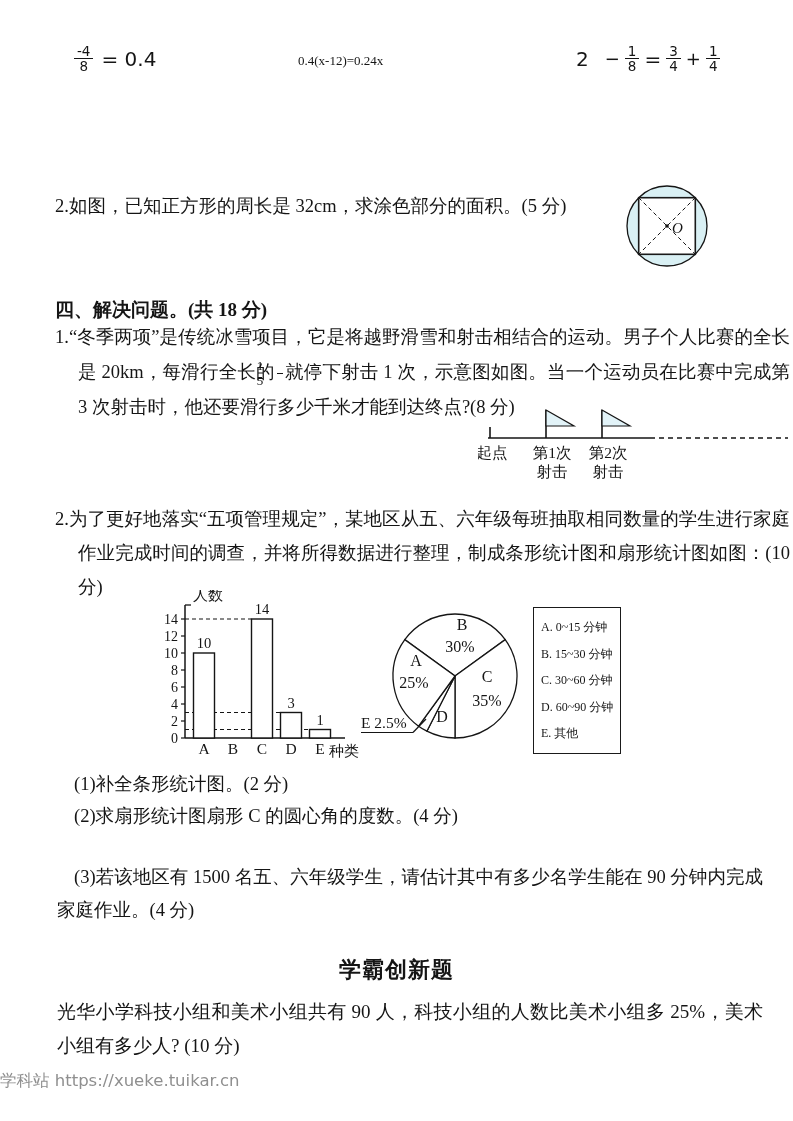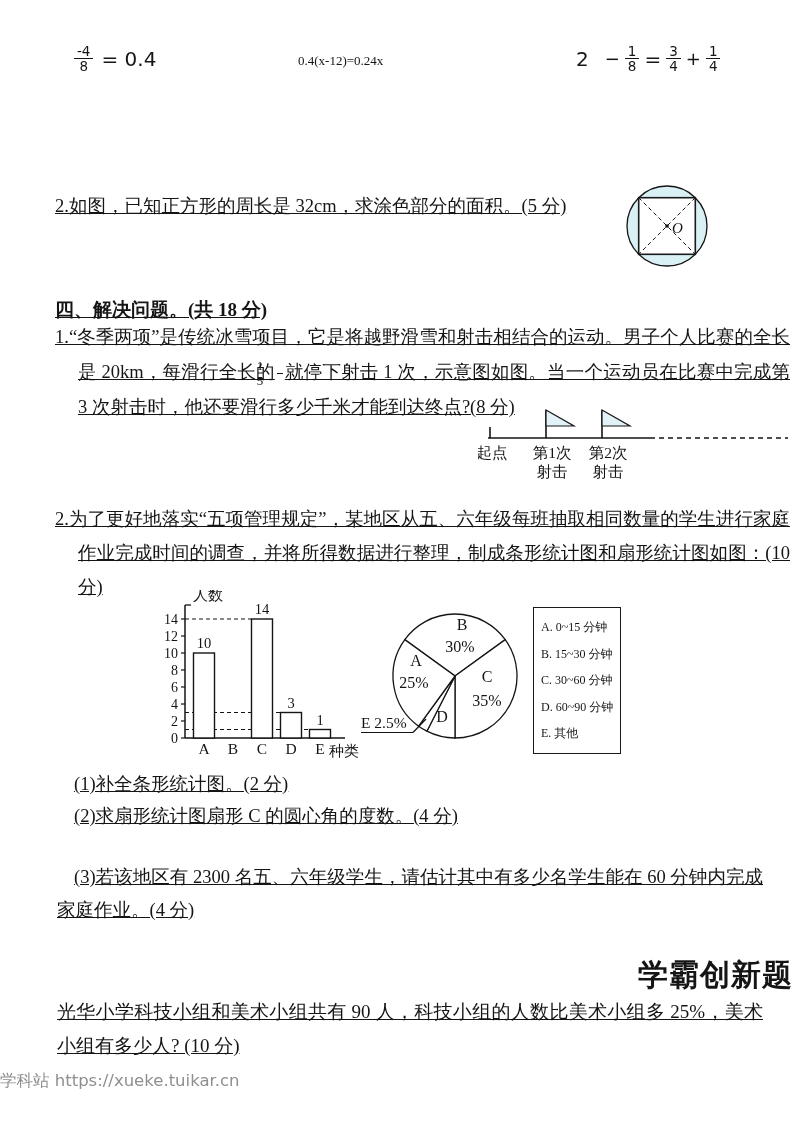--- a/index.html
+++ b/index.html
@@ -10,31 +10,31 @@
   .frac{display:inline-flex;flex-direction:column;align-items:center;vertical-align:middle;
         line-height:1.05;margin:0 2px;}
   .frac .num{border-bottom:1.4px solid #151515;padding:0 3px;display:block;}
   .frac .den{display:block;}
   .eq-sans{font-family:"DejaVu Sans", sans-serif;}
   .eq-serif{font-family:"Liberation Serif", serif;}
   .eqrow{display:flex;align-items:center;}
   .eqrow .big{font-size:20px;}
   .eqrow .frac{font-size:13.5px;}
   
-  .para{font-size:18.5px;line-height:35px;text-align:justify;text-decoration:underline;}
+  .para{font-size:18.5px;line-height:35px;text-align:justify;}
   .hang{padding-left:23px;text-indent:-23px;}
   .para .frac{font-size:13px;line-height:1.1;}
   .bold{font-weight:bold;}
   
   #legend-box{border:1.5px solid #1a1a1a;padding:6px 7px;font-size:12px;line-height:26.5px;
               white-space:nowrap;}
   
   #footer{width:100%;color:#8f8f8f;font-size:16.5px;
           font-family:"DejaVu Sans", sans-serif;}
-  #bonus-heading{width:100%;text-align:right;font-size:30px;font-weight:bold;
+  #bonus-heading{width:100%;text-align:center;font-size:22px;font-weight:bold;
                  font-family:Liberation Sans, sans-serif;letter-spacing:1px;}
   svg text{font-family:"Liberation Serif", serif;fill:#151515;}
 </style>
 </head>
 <body>
 
 <div id="page">
 
   <div class="abs eqrow eq-sans" style="left:72px;top:44px;">
     <span class="frac">
@@ -163,20 +163,20 @@
   <div id="legend-box" class="abs" style="left:533px;top:607px;">
     <div>A. 0~15 分钟</div>
     <div>B. 15~30 分钟</div>
     <div>C. 30~60 分钟</div>
     <div>D. 60~90 分钟</div>
     <div>E. 其他</div>
   </div>
 
   <div class="abs para" style="left:74px;top:767px;">(1)补全条形统计图。(2 分)</div>
   <div class="abs para" style="left:74px;top:799px;">(2)求扇形统计图扇形 C 的圆心角的度数。(4 分)</div>
-  <div class="abs para" style="left:57px;top:861px;width:706px;line-height:33px;text-indent:17px;">(3)若该地区有 2300 名五、六年级学生，请估计其中有多少名学生能在 60 分钟内完成家庭作业。(4 分)</div>
+  <div class="abs para" style="left:57px;top:861px;width:706px;line-height:33px;text-indent:17px;">(3)若该地区有 1500 名五、六年级学生，请估计其中有多少名学生能在 90 分钟内完成家庭作业。(4 分)</div>
 
   <div id="bonus-heading" class="abs" style="top:955px;">学霸创新题</div>
   <div class="abs para" style="left:57px;top:995px;width:706px;line-height:34px;font-size:19px;">光华小学科技小组和美术小组共有 90 人，科技小组的人数比美术小组多 25%，美术小组有多少人? (10 分)</div>
 
   <div id="footer" class="abs" style="top:1070px;">学科站 https://xueke.tuikar.cn</div>
 
 </div>
 
 </body></html>

